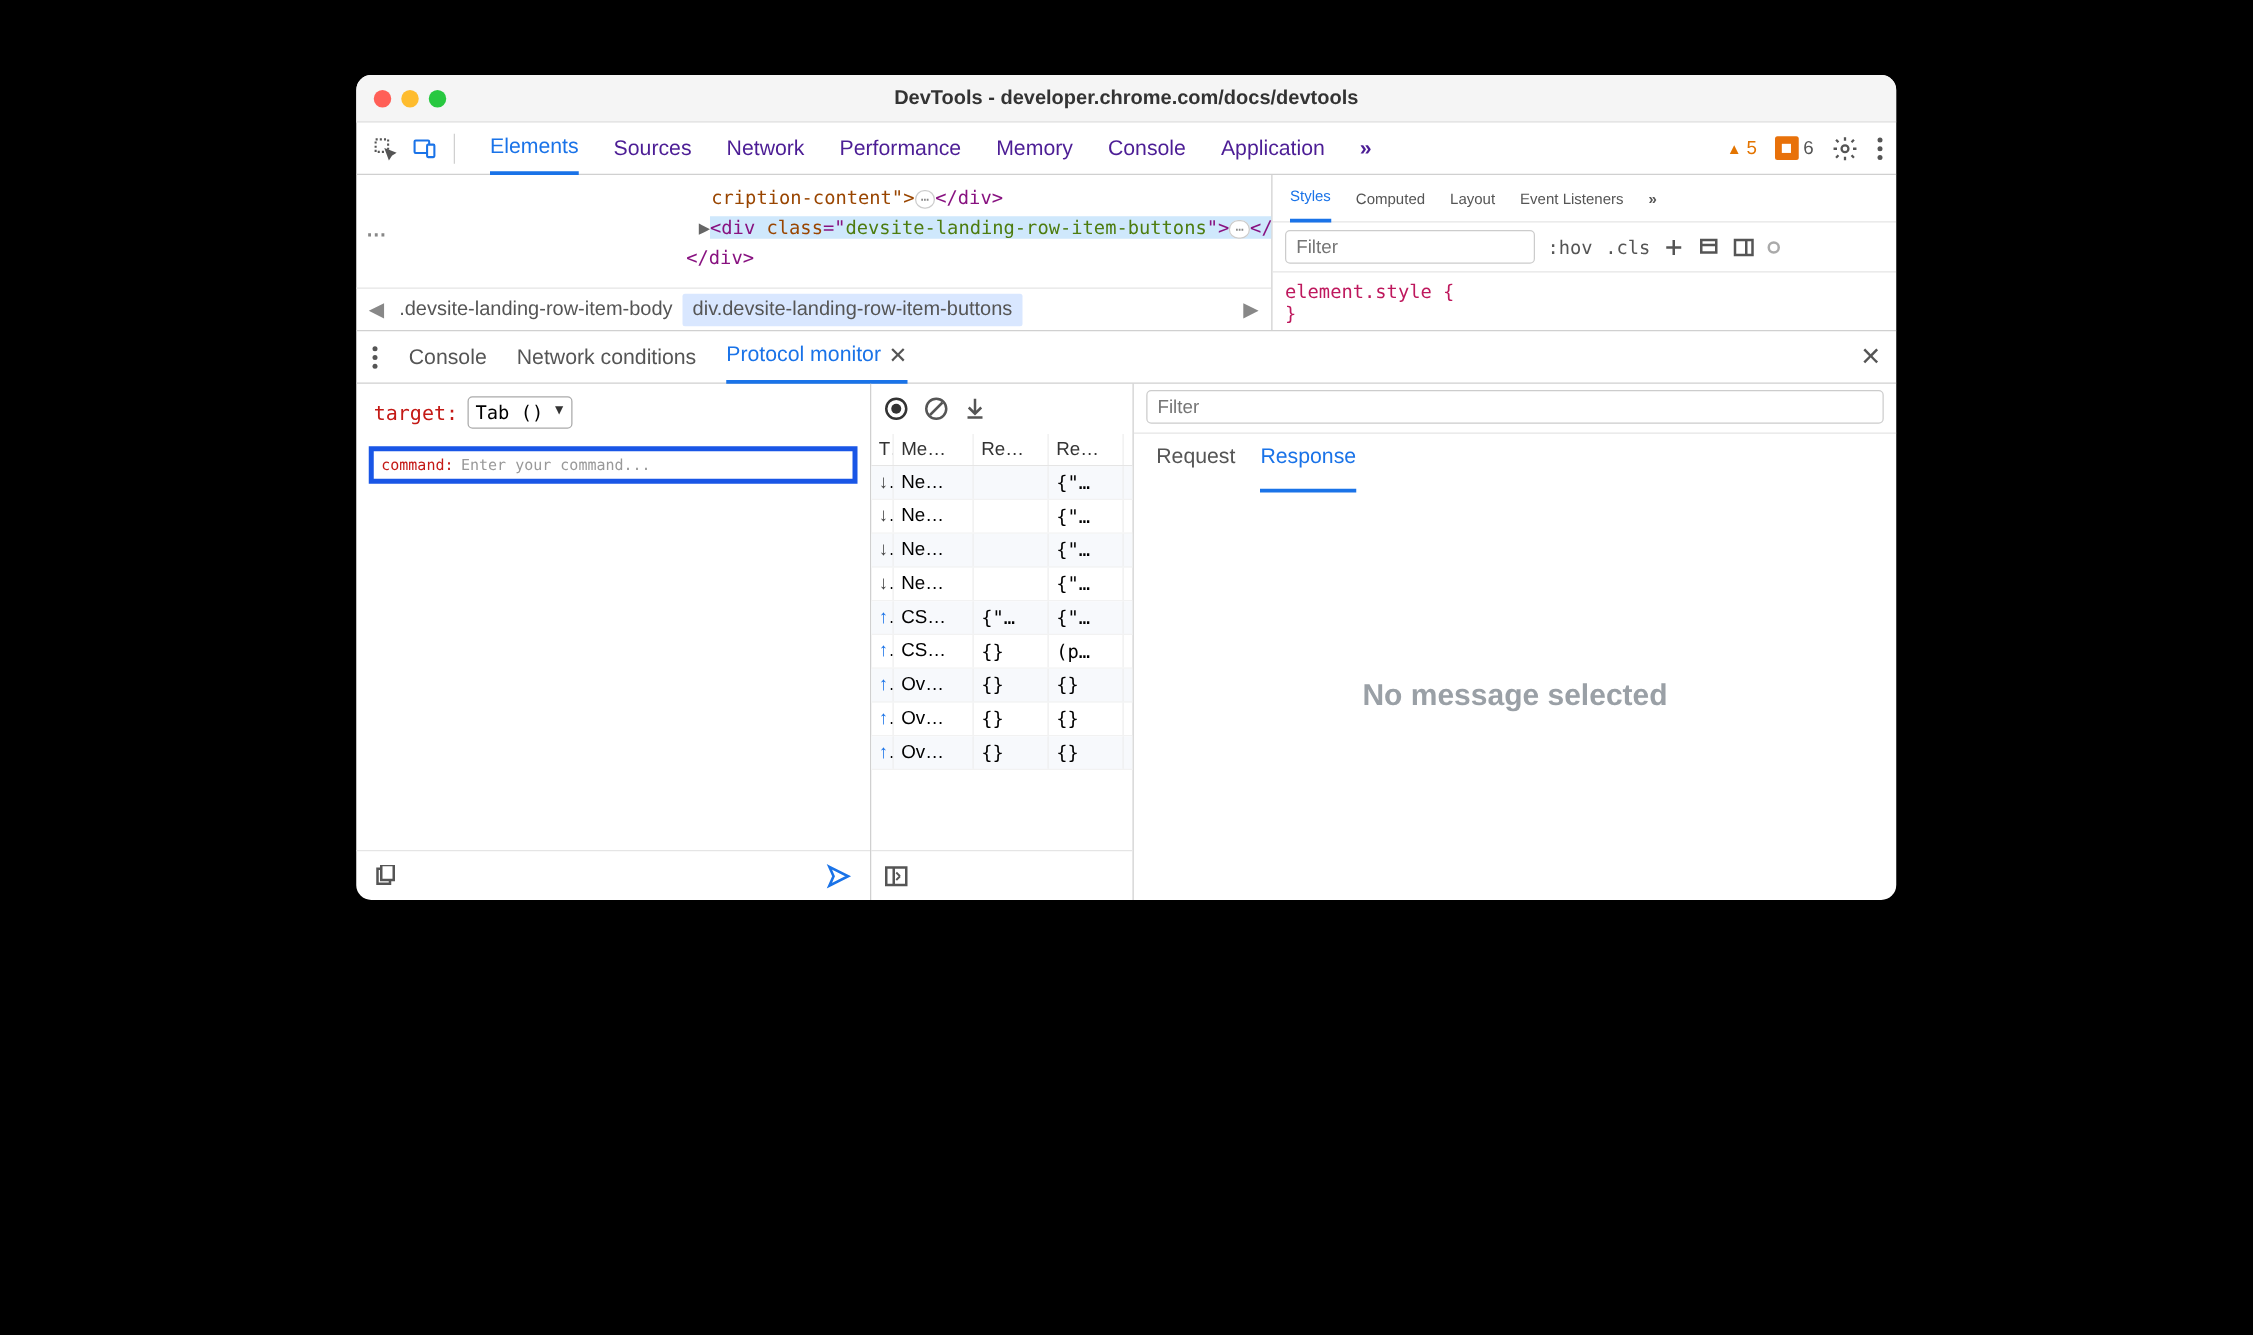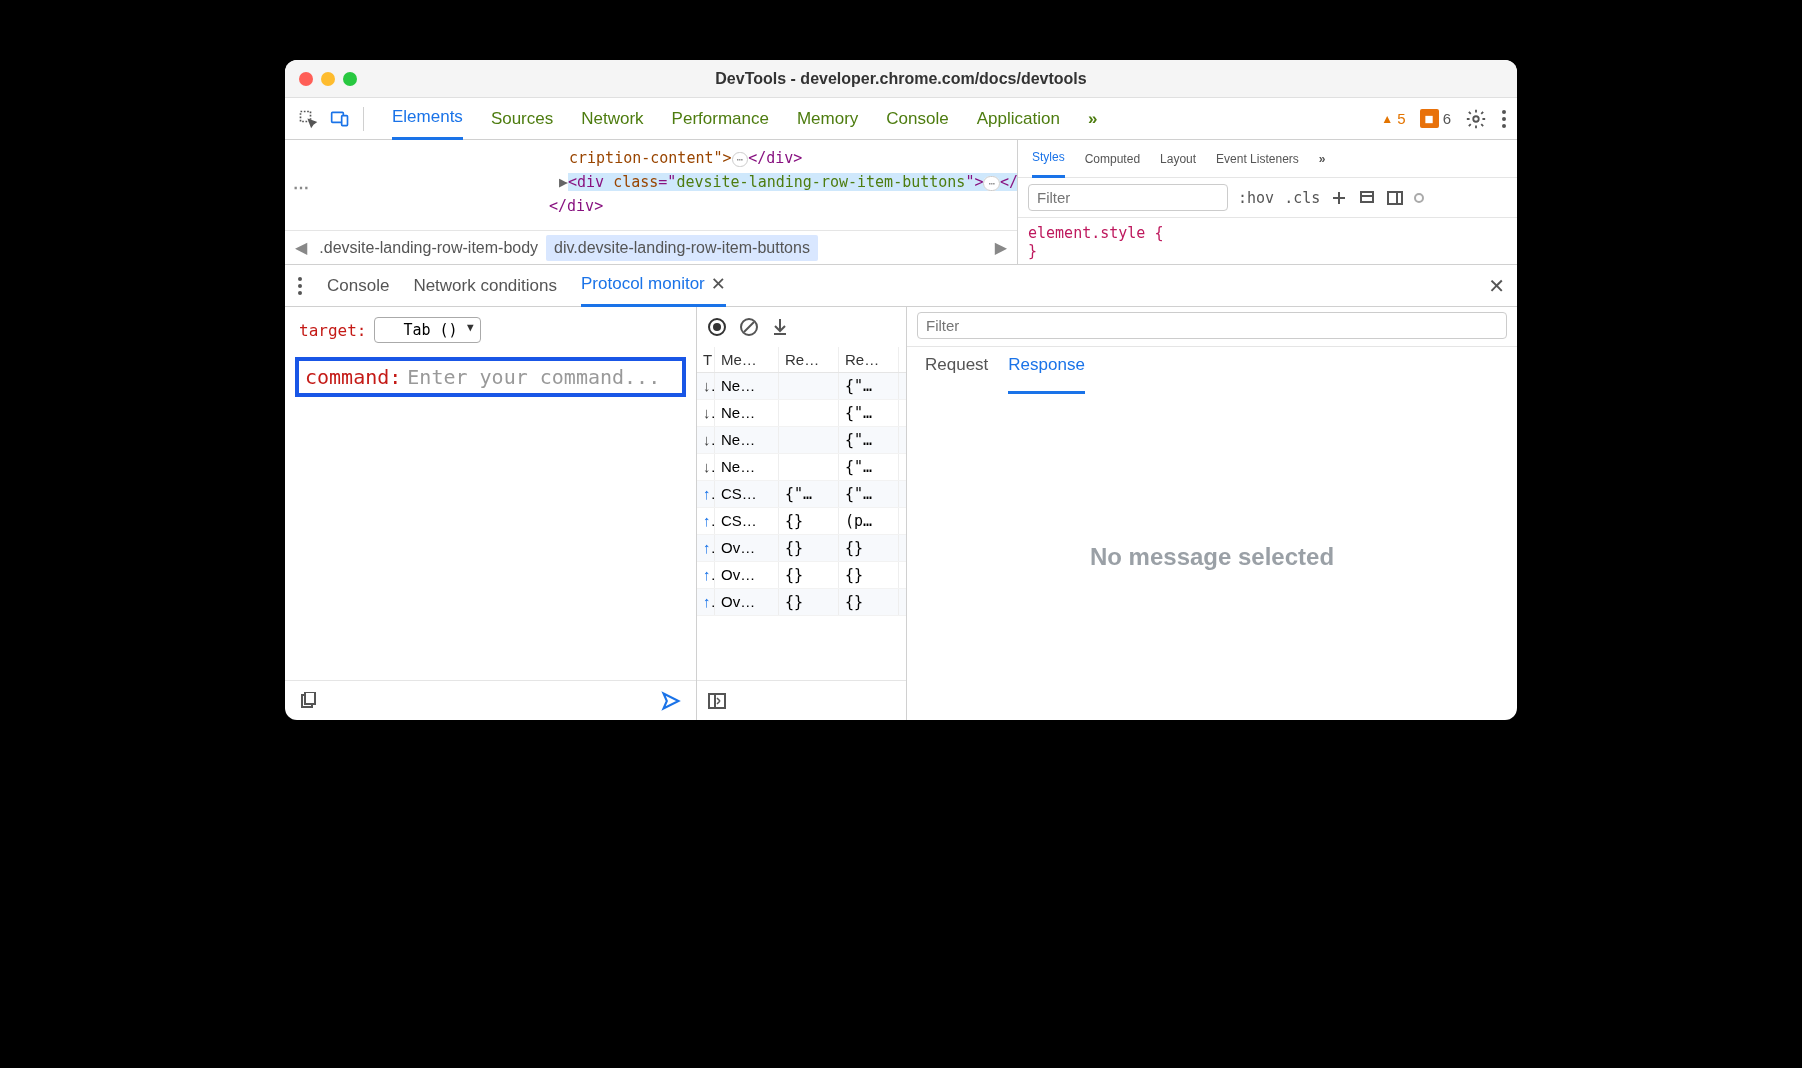--- a/index.html
+++ b/index.html
@@ -46,21 +46,21 @@
     display: flex;
     align-items: center;
     padding: 0 10px;
     gap: 6px;
     font-size: 17px;
     color: #555;
   }
   .tool-icon { width: 26px; height: 26px; display: flex; align-items: center; justify-content: center; color: #555; }
   .tool-icon.blue { color: #1a73e8; }
   .main-tabs { display: flex; gap: 28px; margin-left: 18px; flex: 1; }
-  .main-tab { color: #4d7c0f; cursor: pointer; height: 42px; display: flex; align-items: center; }
+  .main-tab { color: #4c1d95; cursor: pointer; height: 42px; display: flex; align-items: center; }
   .main-tab.active { color: #1a73e8; border-bottom: 3px solid #1a73e8; font-weight: 500;}
   .badge { display: inline-flex; align-items: center; gap: 4px; font-size: 15px; }
   .badge-warn { color: #e37400; }
   .badge-warn::before { content: "▲"; font-size: 12px; }
   .badge-err-sq { background: #e8710a; color:#fff; padding:1px 5px; font-weight:600; border-radius:2px;}
   .toolbar-right { display: flex; align-items: center; gap: 14px; margin-left: auto; }
   .gear, .kebab { color: #555; }
   
   .content-split {
     display: flex;
@@ -110,23 +110,23 @@
     height:42px; border-bottom:1px solid #d0d0d0; display:flex; align-items:center; gap:24px; padding:0 12px; font-size:17px; color:#555;
   }
   .drawer-tab { cursor:pointer; height:42px; display:flex; align-items:center; gap:6px;}
   .drawer-tab.active { color:#1a73e8; border-bottom:3px solid #1a73e8;}
   .drawer-close { margin-left:auto; font-size:20px; color:#555;}
   .drawer-body { flex:1; display:flex; min-height:0;}
   
   .cmd-panel { width:412px; border-right:1px solid #d0d0d0; display:flex; flex-direction:column;}
   .cmd-row { padding:10px 14px; font-family:Menlo,monospace; font-size:16px; display:flex; align-items:center; gap:8px;}
   .cmd-label { color:#c41a16; }
-  .cmd-select { border:1px solid #aaa; border-radius:4px; padding:3px 22px 3px 28px; font-size:15px; font-family:Menlo,monospace; background:#fff; position:relative;}
+  .cmd-select { border:1px solid #aaa; border-radius:4px; padding:3px 22px 3px 5px; font-size:15px; font-family:Menlo,monospace; background:#fff; position:relative;}
   .cmd-select::after{content:"▼"; position:absolute; right:6px; font-size:11px; color:#333;}
-  .cmd-input-wrap { margin:4px 10px 0 10px; border:4px solid #1956e6; padding:4px 6px; display:flex; align-items:flex-end; font-family:Menlo,monospace; font-size:20px; gap:6px;}
+  .cmd-input-wrap { margin:4px 10px 0 10px; border:4px solid #1956e6; padding:4px 6px; display:flex; align-items:flex-end; font-family:Menlo,monospace; font-size:12px; gap:6px;}
   .cmd-input-wrap .lbl { color:#c41a16; }
   .cmd-input-wrap .ph { color:#999; }
   .cmd-footer { margin-top:auto; height:40px; border-top:1px solid #e5e5e5; display:flex; align-items:center; justify-content:space-between; padding:0 14px;}
   .cmd-footer .send { color:#1a73e8; }
   
   .proto-panel { width:210px; border-right:1px solid #d0d0d0; display:flex; flex-direction:column;}
   .proto-toolbar { height:40px; display:flex; align-items:center; gap:14px; padding:0 10px; border-bottom:1px solid #e5e5e5;}
   .proto-filter-input { flex:1; border:1px solid #ccc; border-radius:4px; padding:4px 8px; font-size:15px; color:#888;}
   .proto-icons { display:flex; gap:12px; align-items:center;}
   .proto-table { flex:1; overflow:hidden; font-size:15px;}

